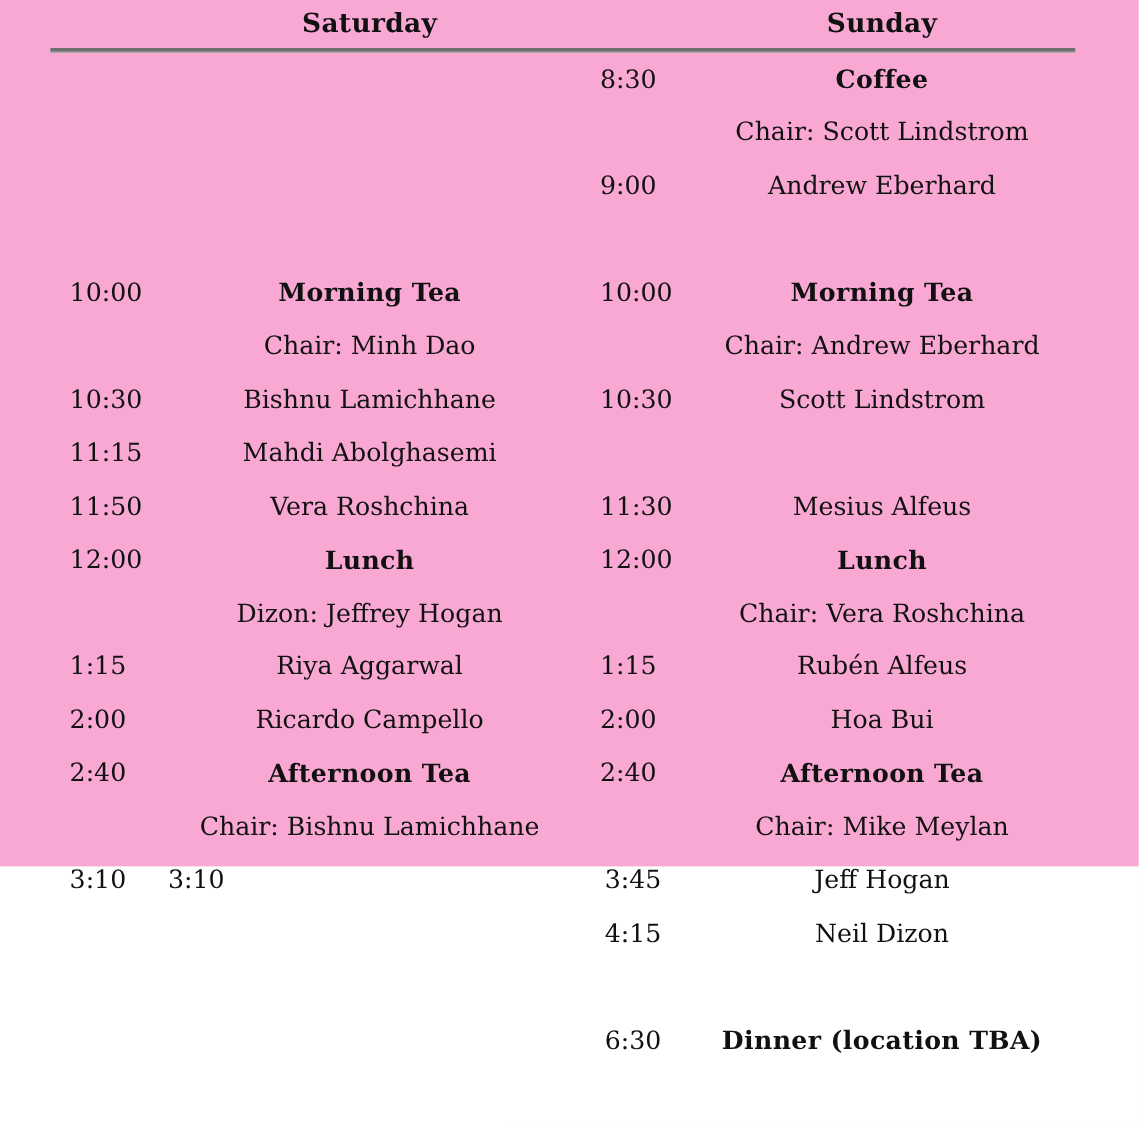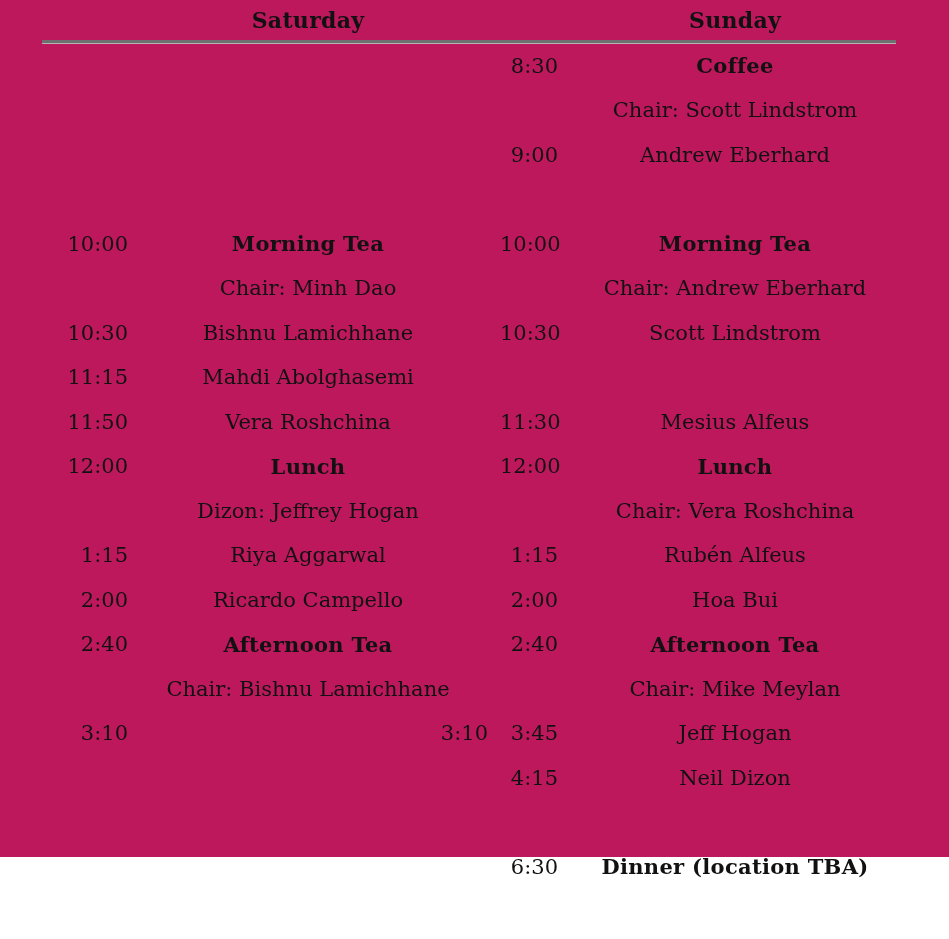--- a/index.html
+++ b/index.html
@@ -10,22 +10,22 @@
   body {
     width: 949px;
     height: 939px;
     font-family: "DejaVu Serif", serif;
     color: #111111;
     overflow: hidden;
   }
   .sheet {
     position: relative;
     width: 949px;
-    height: 857px;
-    background: #be185d;
+    height: 722px;
+    background: #f9a8d4;
   }
   .tbl {
     position: absolute;
     left: 42px;
     top: 0;
     width: 870px;
   }
   .hdr {
     display: grid;
     grid-template-columns: 86px 360px 70px 354px;
@@ -50,21 +50,21 @@
     grid-template-columns: 86px 360px 70px 354px;
     grid-auto-rows: 44.5px;
     align-items: center;
   }
   .cell {
     font-size: 21px;
     white-space: nowrap;
     overflow: visible;
   }
   .time {
-    text-align: right;
+    text-align: left;
   }
   .time.sat { padding-left: 16px; }
   .time.sun { padding-left: 12px; }
   .event {
     text-align: center;
   }
   .bold { font-weight: bold; letter-spacing: 0.3px; }
   .italic { }
   .normal { font-weight: normal; font-style: normal; }
 </style>

